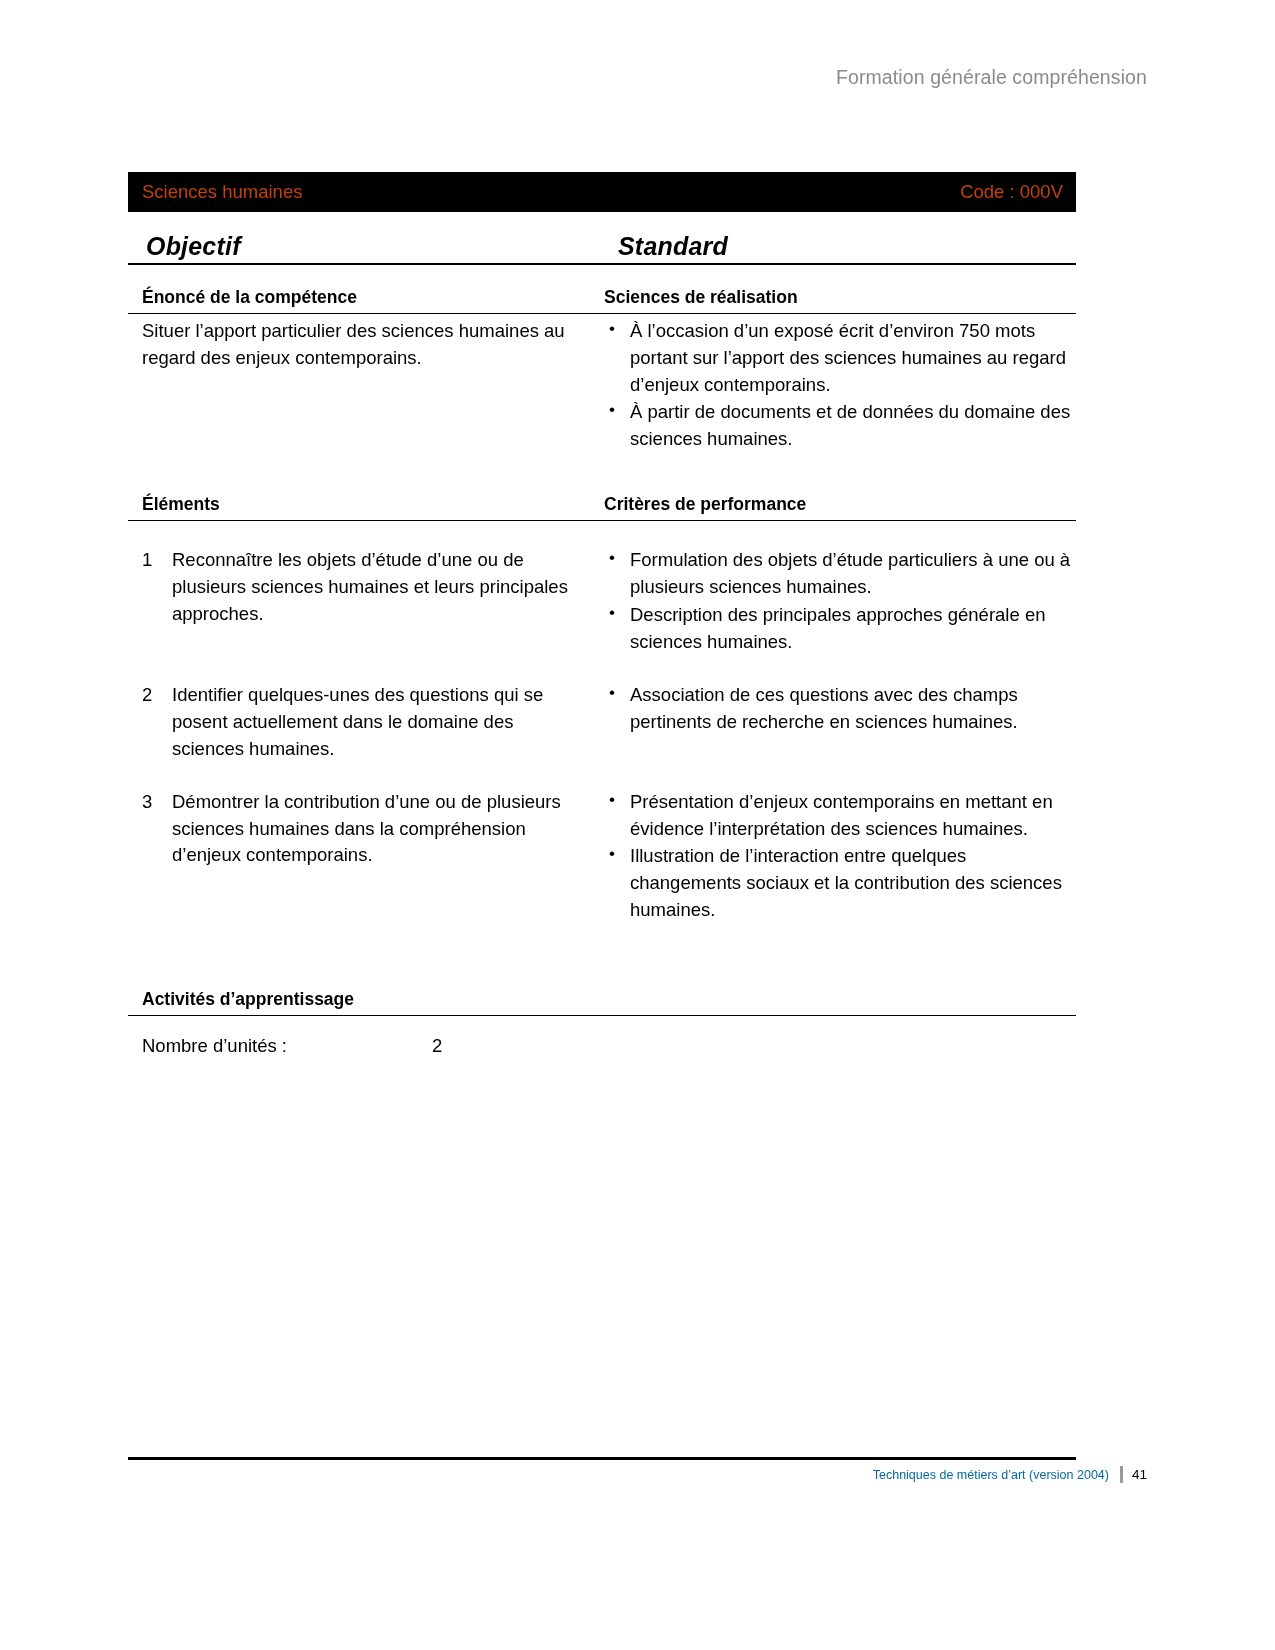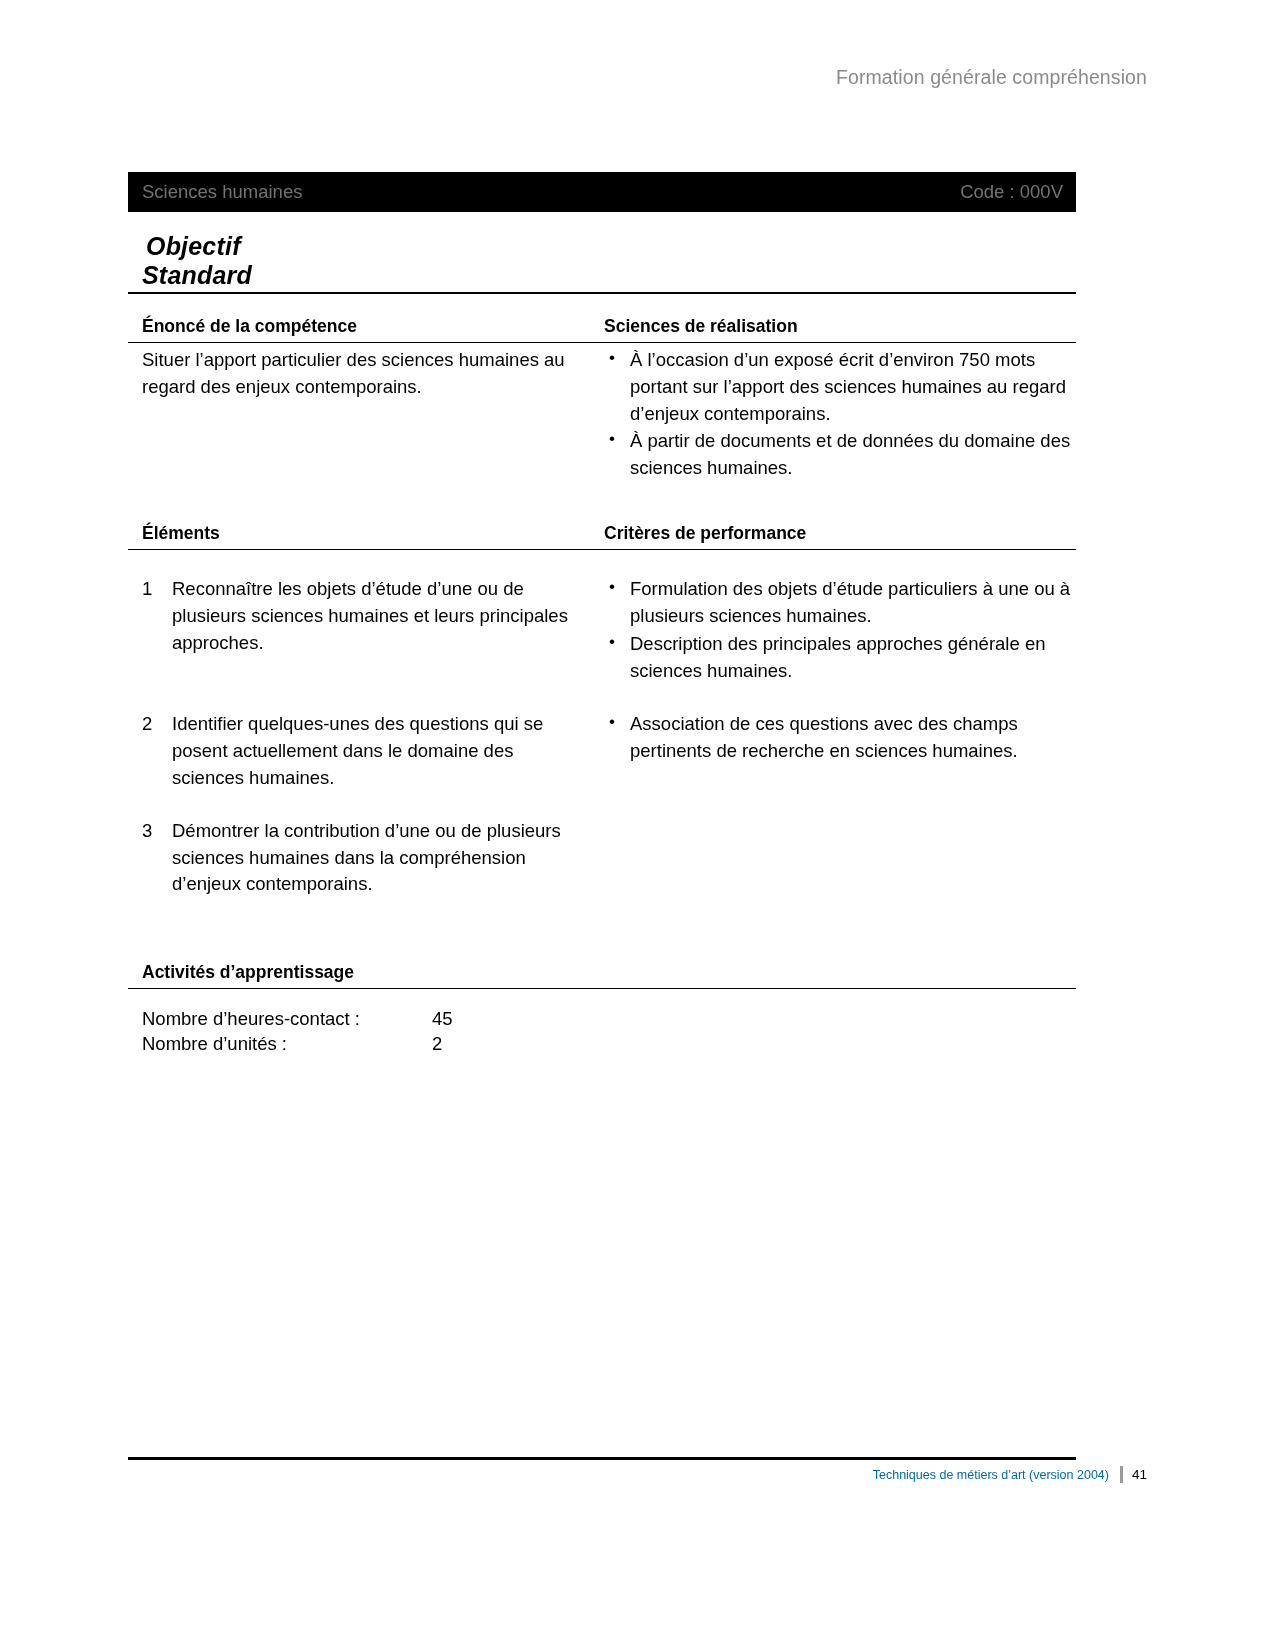--- a/index.html
+++ b/index.html
@@ -33,21 +33,21 @@
   }
 
   
   .title-bar {
     position: absolute;
     top: 172px;
     left: 128px;
     width: 948px;
     height: 40px;
     background: #000000;
-    color: #737373;
+    color: #c2410c;
     display: flex;
     align-items: center;
     justify-content: space-between;
     box-sizing: border-box;
     padding: 0 13px 0 14px;
     font-size: 18.5px;
   }
   .title-bar .code {
     font-size: 18.5px;
   }
@@ -68,21 +68,20 @@
     width: 472px;
     box-sizing: border-box;
   }
 
   
   .band-head {
     display: flex;
     width: 100%;
     border-bottom: 2.5px solid #000;
     padding-bottom: 2px;
-    flex-direction: column;
   }
   .band-head .col-left,
   .band-head .col-right {
     font-size: 25px;
     font-weight: bold;
     font-style: italic;
     letter-spacing: 0.2px;
   }
   .band-head .col-left { padding-left: 18px; }
   .band-head .col-right { padding-left: 14px; }
@@ -277,28 +276,30 @@
           <li>Association de ces questions avec des champs pertinents de recherche en sciences humaines.</li>
         </ul>
       </div>
     </div>
 
     <div class="elem-row" style="margin-top:26px;">
       <div class="elem-left">
         <div class="elem-num">3</div>
         <div class="elem-text">Démontrer la contribution d’une ou de plusieurs sciences humaines dans la compréhension d’enjeux contemporains.</div>
       </div>
+      <div class="elem-right">
+        <ul class="bullets">
+          <li>Présentation d’enjeux contemporains en mettant en évidence l’interprétation des sciences humaines.</li>
+          <li>Illustration de l’interaction entre quelques changements sociaux et la contribution des sciences humaines.</li>
+        </ul>
+      </div>
     </div>
 
     <div class="act-head">Activités d’apprentissage</div>
     <div class="act-table">
-      <div class="act-line">
-        <div class="act-label">Nombre d’heures-contact :</div>
-        <div class="act-value">45</div>
-      </div>
       <div class="act-line">
         <div class="act-label">Nombre d’unités :</div>
         <div class="act-value">2</div>
       </div>
     </div>
 
   </div>
 
   <div class="footer-rule"></div>
   <div class="footer">

